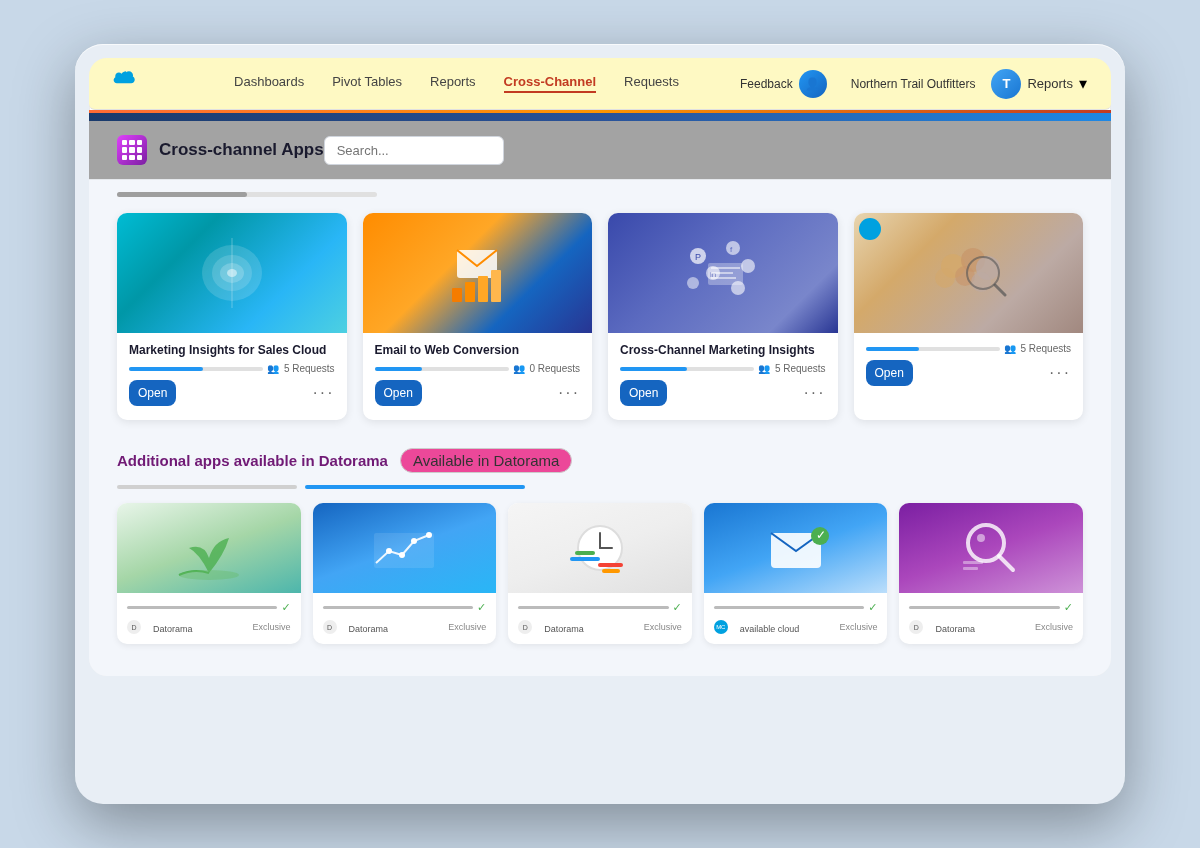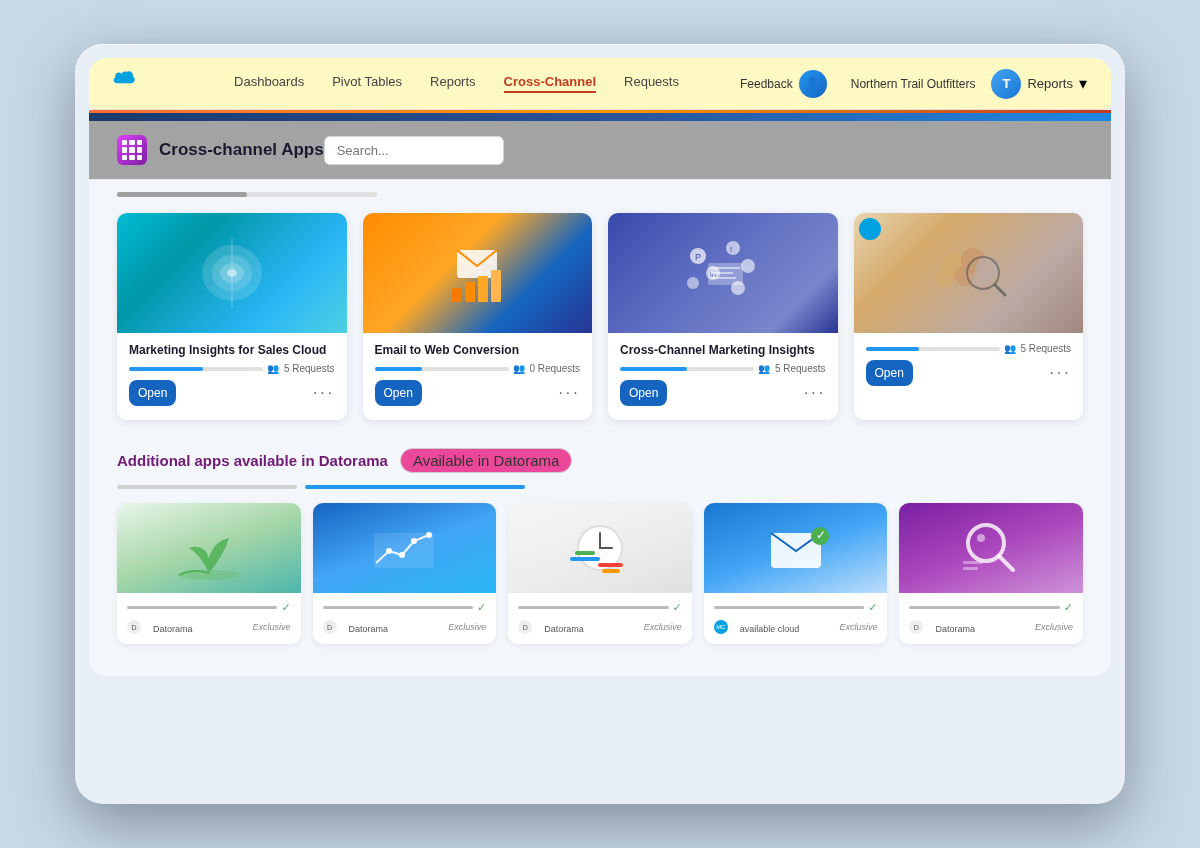--- a/index.html
+++ b/index.html
@@ -381,21 +381,20 @@
       border-radius: 50%;
       background: #eee;
       display: flex;
       align-items: center;
       justify-content: center;
       font-size: 7px;
     }
     .dt-exclusive {
       font-size: 9px;
       color: #888;
-      font-style: italic;
     }
     
     .sf-logo {
       width: 22px;
       height: 22px;
       background: #00a1e0;
       border-radius: 50%;
       display: flex;
       align-items: center;
       justify-content: center;

